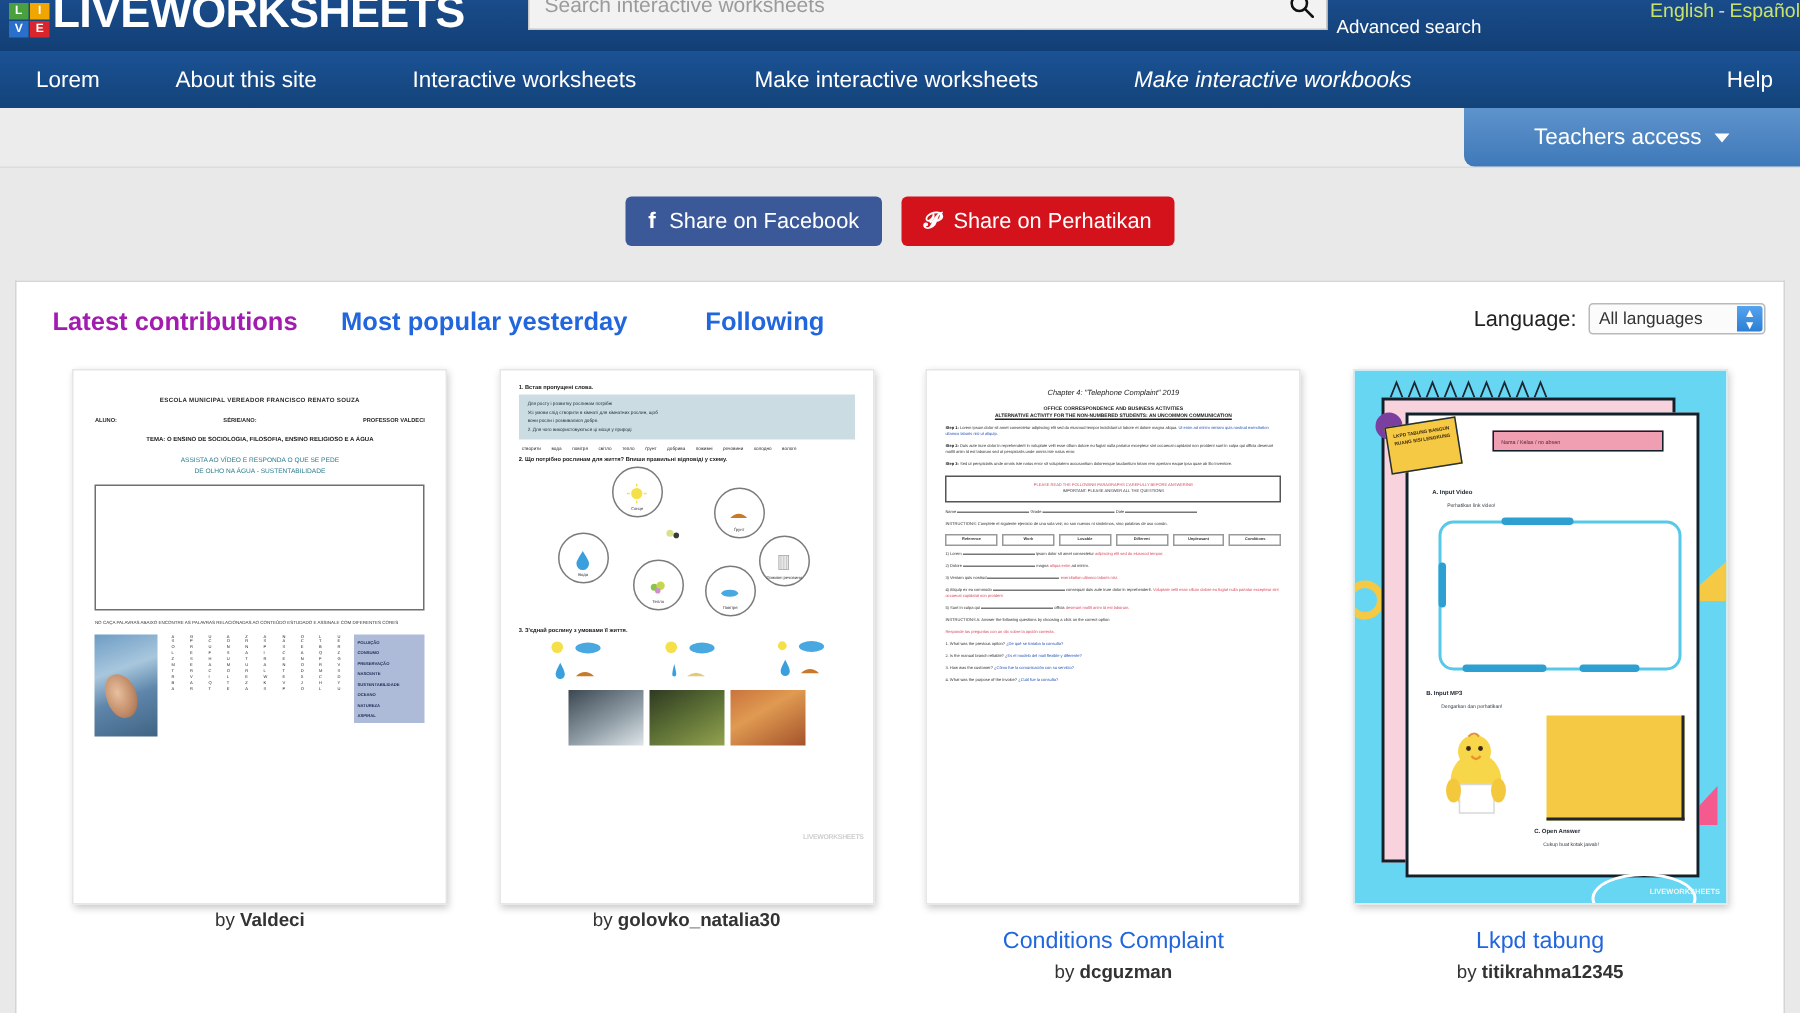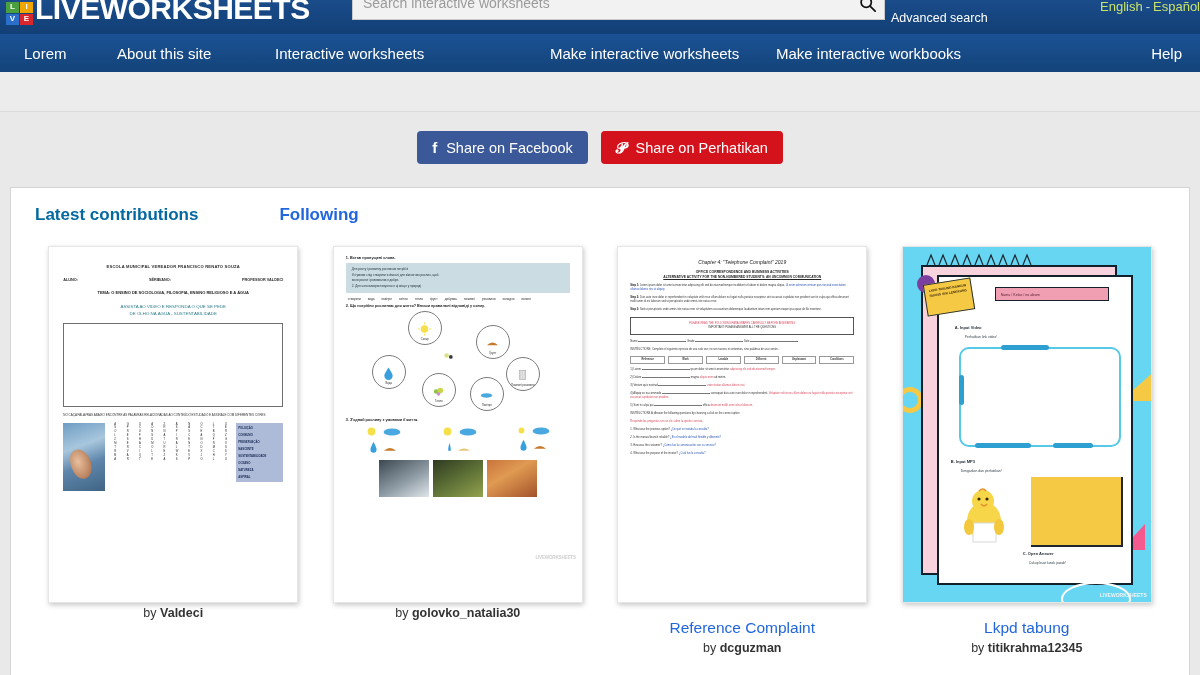--- a/index.html
+++ b/index.html
@@ -78,22 +78,22 @@
     background: linear-gradient(#1b5295, #134379);
     display: flex; align-items: center;
   }
   .navbar a {
     color: #ffffff; text-decoration: none; font-size: 15px;
     white-space: nowrap;
   }
   .nav-home { position: absolute; left: 24px; }
   .nav-about { position: absolute; left: 117px; }
   .nav-iw { position: absolute; left: 275px; }
-  .nav-miw { position: absolute; left: 503px; margin-left: 47px; }
-  .nav-miwb { position: absolute; left: 776px; }
+  .nav-miw { position: absolute; left: 503px; }
+  .nav-miwb { position: absolute; left: 756px; font-style: italic; }
   .nav-help { position: absolute; right: 18px; }
 
   
   .access-strip {
     position: absolute; top: 72px; left: 0; width: 1200px; height: 40px;
     background: #ececec;
     border-bottom: 1px solid #dcdcdc;
   }
   .students-tab {
     position: absolute; left: 6px; top: 0px;
@@ -140,21 +140,21 @@
     position: absolute; top: 187px; left: 10px;
     width: 1180px; height: 500px;
     background: #ffffff; border: 1px solid #d4d4d4;
     border-bottom: none;
   }
   .tabs-row {
     position: absolute; top: 14px; left: 24px; right: 14px;
     height: 26px; display: flex; align-items: center;
   }
   .tab-active {
-    font-size: 17px; font-weight: bold; color: #0369a1;
+    font-size: 17px; font-weight: bold; color: #a21caf;
     white-space: nowrap; cursor: pointer;
   }
   .tab-link {
     font-size: 17px; font-weight: bold; color: #2266dd;
     text-decoration: none; white-space: nowrap; cursor: pointer;
   }
   .tabs-row .sp1 { width: 29px; }
   .tabs-row .sp2 { width: 27px; }
   .tabs-row .sp3 { width: 25px; }
 
@@ -320,43 +320,55 @@
 <div class="navbar">
   <a class="nav-home" href="#">Lorem</a>
   <a class="nav-about" href="#">About this site</a>
   <a class="nav-iw" href="#">Interactive worksheets</a>
   <a class="nav-miw" href="#">Make interactive worksheets</a>
   <a class="nav-miwb" href="#">Make interactive workbooks</a>
   <a class="nav-help" href="#">Help</a>
 </div>
 
 <div class="access-strip">
+  <div class="teachers-tab">
+    <span>Teachers access</span>
+    <span class="caret-down"></span>
+  </div>
 </div>
 
 <div class="share-row">
   <button class="share-btn share-fb">
     <span class="gl">f</span>
     <span>Share on Facebook</span>
   </button>
   <button class="share-btn share-pi">
     <span class="gl">𝓟</span>
     <span>Share on Perhatikan</span>
   </button>
 </div>
 
 <div class="content-panel">
 
   <div class="tabs-row">
     <span class="tab-active">Latest contributions</span>
     <span class="sp1"></span>
+    <a class="tab-link" href="#">Most popular yesterday</a>
     <span class="sp2"></span>
     <span class="sp3"></span>
     <a class="tab-link" href="#">Following</a>
   </div>
 
+  <div class="lang-select-wrap">
+    <span class="lang-label">Language:</span>
+    <div class="lang-select">
+      <span>All languages</span>
+      <span class="arrowbox">▲<br>▼</span>
+    </div>
+  </div>
 
   <div class="cards">
 
     <div class="card">
       <div class="thumb-frame">
         <div class="t1">
           <div class="t1-h">ESCOLA MUNICIPAL VEREADOR FRANCISCO RENATO SOUZA</div>
           <div class="t1-row">
             <span>ALUNO:</span>
             <span>SÉRIE/ANO:</span>
@@ -691,21 +703,21 @@
           <div class="t3-p">4) Aliquip ex ea commodo <span class="t3-line"></span> consequat duis aute irure dolor in reprehenderit. <span class="t3-red">Voluptate velit esse cillum dolore eu fugiat nulla pariatur excepteur sint occaecat cupidatat non proident.</span></div>
           <div class="t3-p">5) Sunt in culpa qui <span class="t3-line"></span> officia <span class="t3-red">deserunt mollit anim id est laborum.</span></div>
           <div class="t3-p">INSTRUCTIONS A: Answer the following questions by choosing a click on the correct option</div>
           <div class="t3-p t3-red">Responde las preguntas con un clic sobre la opción correcta.</div>
           <div class="t3-p">1. What was the previous option? <span class="t3-blue">¿De qué se trataba la consulta?</span></div>
           <div class="t3-p">2. Is the manual branch reliable? <span class="t3-blue">¿Es el modelo del mail flexible y diferente?</span></div>
           <div class="t3-p">3. How was the customer? <span class="t3-blue">¿Cómo fue la comunicación con su servicio?</span></div>
           <div class="t3-p">4. What was the purpose of the invoice? <span class="t3-blue">¿Cuál fue la consulta?</span></div>
         </div>
       </div>
-      <a class="card-title" href="#">Reference Complaint</a>
+      <a class="card-title" href="#">Conditions Complaint</a>
       <div class="card-author">
         <span>by </span><b>dcguzman</b>
       </div>
     </div>
 
     <div class="card">
       <div class="thumb-frame">
         <div class="t4">
           <svg class="t4-zig" viewBox="0 0 130 14">
             <g stroke="#1c2730" stroke-width="1.2" fill="none">

